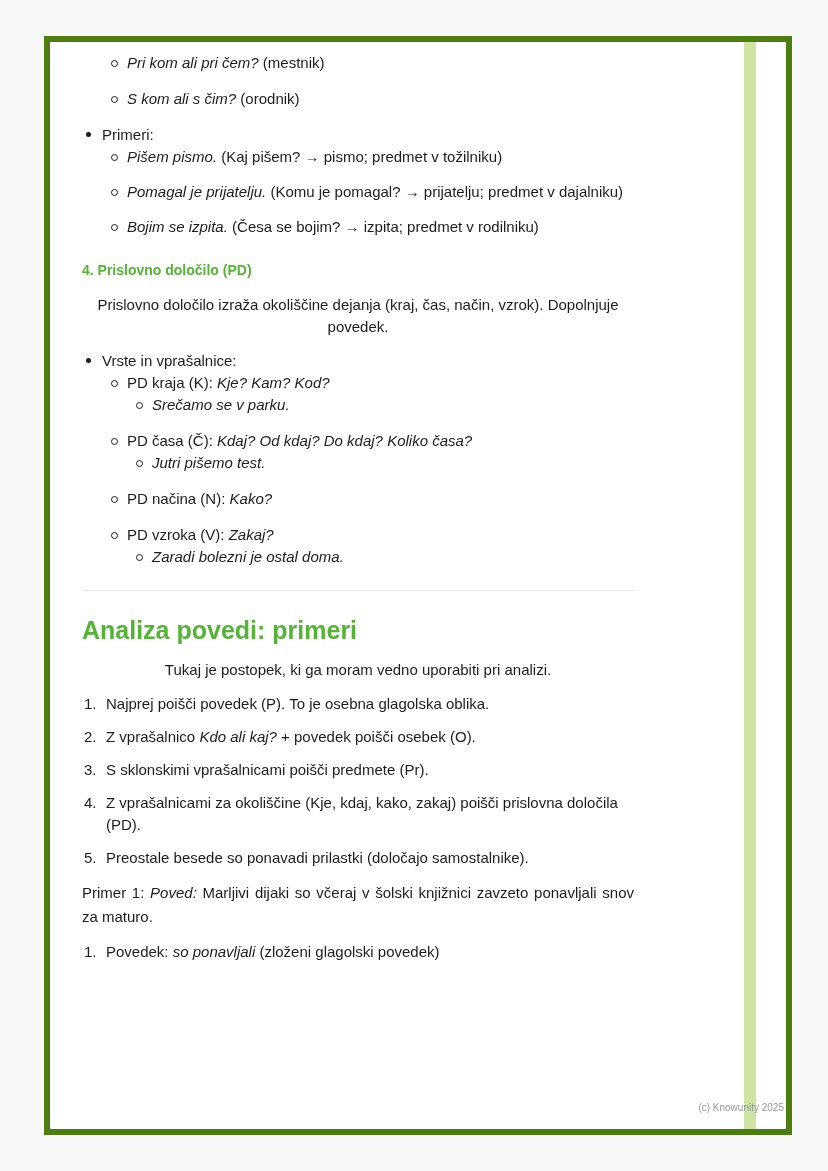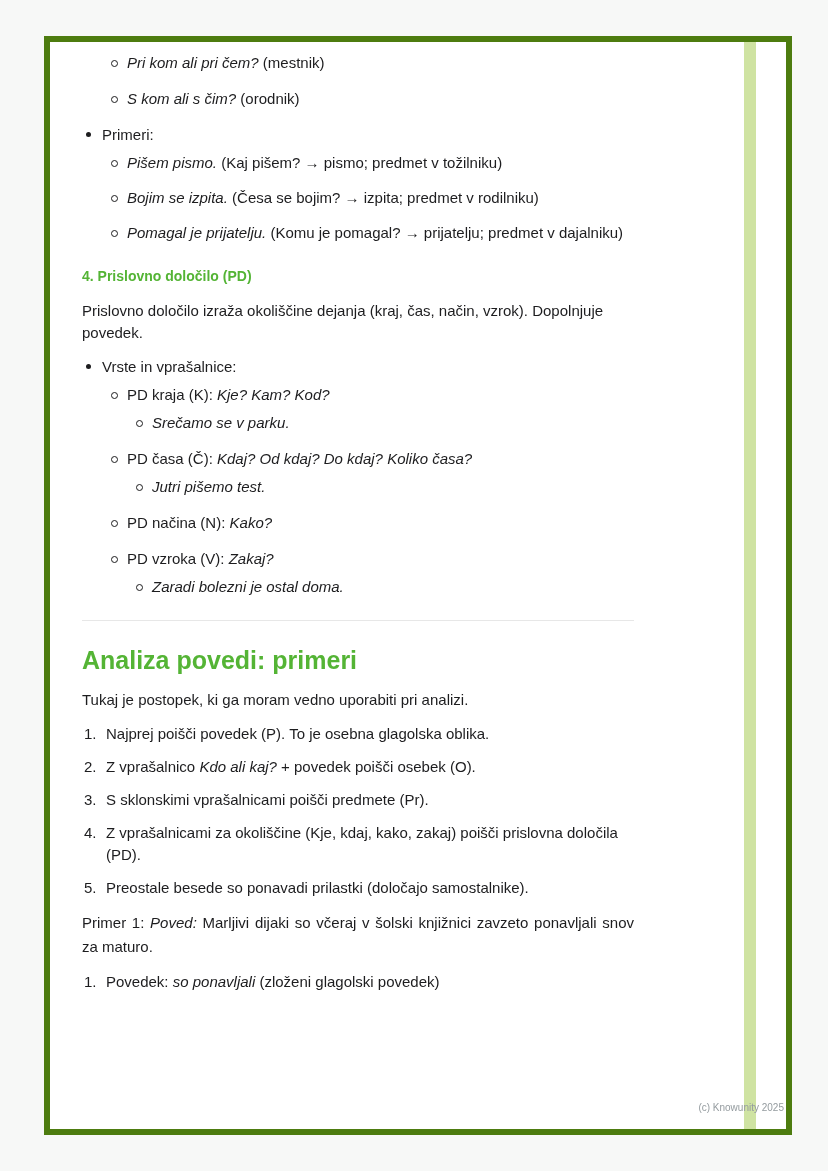--- a/index.html
+++ b/index.html
@@ -25,35 +25,35 @@
     background: var(--accent-bar, #cfe3a2);
     z-index: 1;
   }
   .content {
     position: relative;
     padding: 10px 152px 0 32px;
     font-size: 15px;
     line-height: 22px;
     z-index: 2;
   }
-  p { margin: 0 0 12px 0; }
+  p { margin: 0 0 12px 0; text-align: center; }
 
   
   ul.blist { list-style: none; }
   ul.blist > li { position: relative; padding-left: 20px; }
   ul.blist > li::before {
     content: "";
     position: absolute;
     left: 4px; top: 8px;
     width: 5px; height: 5px;
     border-radius: 50%;
   }
   ul.disc > li::before { background: var(--text, #1d1d1f); }
   ul.circle > li::before { border: 1px solid var(--text, #1d1d1f); background: transparent; }
-  ul.blist ul.blist { margin-left: 5px; margin-top: 6px; }
+  ul.blist ul.blist { margin-left: 5px; }
 
   .top-list { margin-left: 25px; }
   .top-list > li { margin-bottom: 14px; }
 
   .primeri-list { margin-top: 4px; }
   .primeri-list > li { margin-bottom: 13px; }
   .primeri-sublist > li { margin-bottom: 13px; }
 
   .vrste-list { margin-top: 12px; }
   .vrste-list > li { margin-bottom: 13px; }
@@ -123,22 +123,22 @@
     <ul class="blist circle top-list">
       <li><span><span class="seg-i">Pri kom ali pri čem?</span><span> (mestnik)</span></span></li>
       <li><span><span class="seg-i">S kom ali s čim?</span><span> (orodnik)</span></span></li>
     </ul>
 
     <ul class="blist disc primeri-list">
       <li>
         <span><span class="seg-b">Primeri:</span></span>
         <ul class="blist circle primeri-sublist">
           <li><span><span class="seg-i">Pišem </span><span class="seg-b seg-i">pismo</span><span class="seg-i">.</span><span> (Kaj pišem? → pismo; predmet v tožilniku)</span></span></li>
+          <li><span><span class="seg-i">Pomagal je </span><span class="seg-b seg-i">prijatelju</span><span class="seg-i">.</span><span> (Komu je pomagal? → prijatelju; predmet v dajalniku)</span></span></li>
           <li><span><span class="seg-i">Bojim se </span><span class="seg-b seg-i">izpita</span><span class="seg-i">.</span><span> (Česa se bojim? → izpita; predmet v rodilniku)</span></span></li>
-          <li><span><span class="seg-i">Pomagal je </span><span class="seg-b seg-i">prijatelju</span><span class="seg-i">.</span><span> (Komu je pomagal? → prijatelju; predmet v dajalniku)</span></span></li>
         </ul>
       </li>
     </ul>
 
     <h2 class="section">4. Prislovno določilo (PD)</h2>
 
     <p>Prislovno določilo izraža okoliščine dejanja (kraj, čas, način, vzrok). Dopolnjuje povedek.</p>
 
     <ul class="blist disc vrste-list">
       <li>

